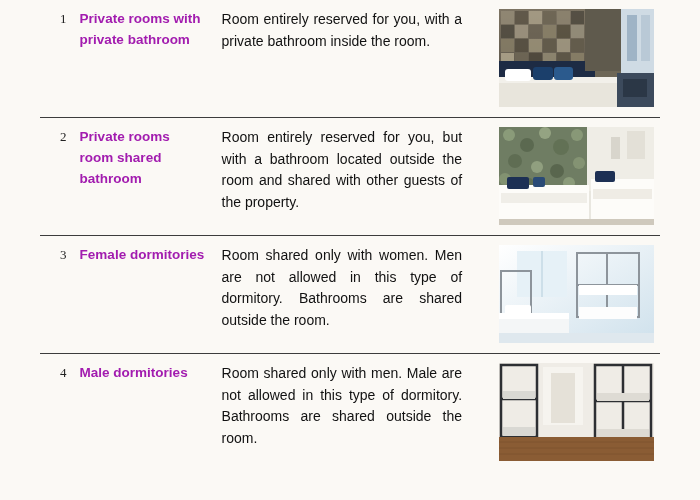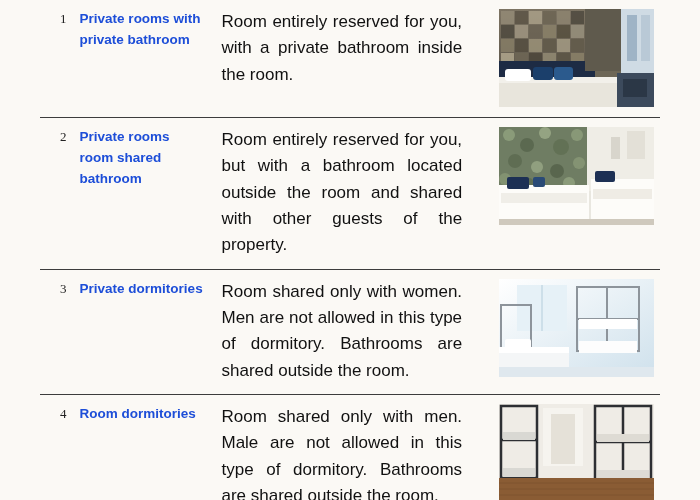--- a/index.html
+++ b/index.html
@@ -47,28 +47,28 @@
     font-size: 13px;
     color: #222;
     font-family: "Liberation Serif", serif;
     line-height: 1.55;
   }
   .col-title {
     width: 128px;
     padding-right: 14px;
     font-size: 13.5px;
     font-weight: bold;
-    color: #1d4ed8;
+    color: #a21caf;
     line-height: 1.55;
     margin-top: 35px;
   }
   .col-desc {
     width: 244px;
     padding-right: 36px;
-    font-size: 17px;
+    font-size: 14px;
     color: #111;
     line-height: 1.55;
     text-align: justify;
     text-justify: inter-word;
     hyphens: none;
   }
   .col-img {
     width: 160px;
     text-align: left;
   }
@@ -202,21 +202,21 @@
         </td>
       </tr>
       <tr class="row-divider">
         <td colspan="4">
             <div class="divider-line"></div>
           </td>
       </tr>
 
       <tr class="room-row">
         <td class="col-num">3</td>
-        <td class="col-title">Private dormitories</td>
+        <td class="col-title">Female dormitories</td>
         <td class="col-desc">Room shared only with women. Men are not allowed in this type of dormitory. Bathrooms are shared outside the room.</td>
         <td class="col-img">
           <div class="photo">
             <svg width="155" height="98" viewBox="0 0 155 98" xmlns="http://www.w3.org/2000/svg">
               <defs>
                 <linearGradient id="g3" x1="0" y1="0" x2="1" y2="1">
                   <stop offset="0" stop-color="#ffffff"></stop>
                     <stop offset="1" stop-color="#cfe1ec"></stop>
                 </linearGradient>
               </defs>
@@ -244,21 +244,21 @@
         </td>
       </tr>
       <tr class="row-divider">
         <td colspan="4">
             <div class="divider-line"></div>
           </td>
       </tr>
 
       <tr class="room-row">
         <td class="col-num">4</td>
-        <td class="col-title">Room dormitories</td>
+        <td class="col-title">Male dormitories</td>
         <td class="col-desc">Room shared only with men. Male are not allowed in this type of dormitory. Bathrooms are shared outside the room.</td>
         <td class="col-img">
           <div class="photo">
             <svg width="155" height="98" viewBox="0 0 155 98" xmlns="http://www.w3.org/2000/svg">
               <rect x="0" y="0" width="155" height="98" fill="#efece6"></rect>
 
               <rect x="44" y="4" width="40" height="58" fill="#f6f4ef"></rect>
               <rect x="52" y="10" width="24" height="50" fill="#e5e1d8"></rect>
 
               <g stroke="#2d2f33" stroke-width="2.5" fill="none">

